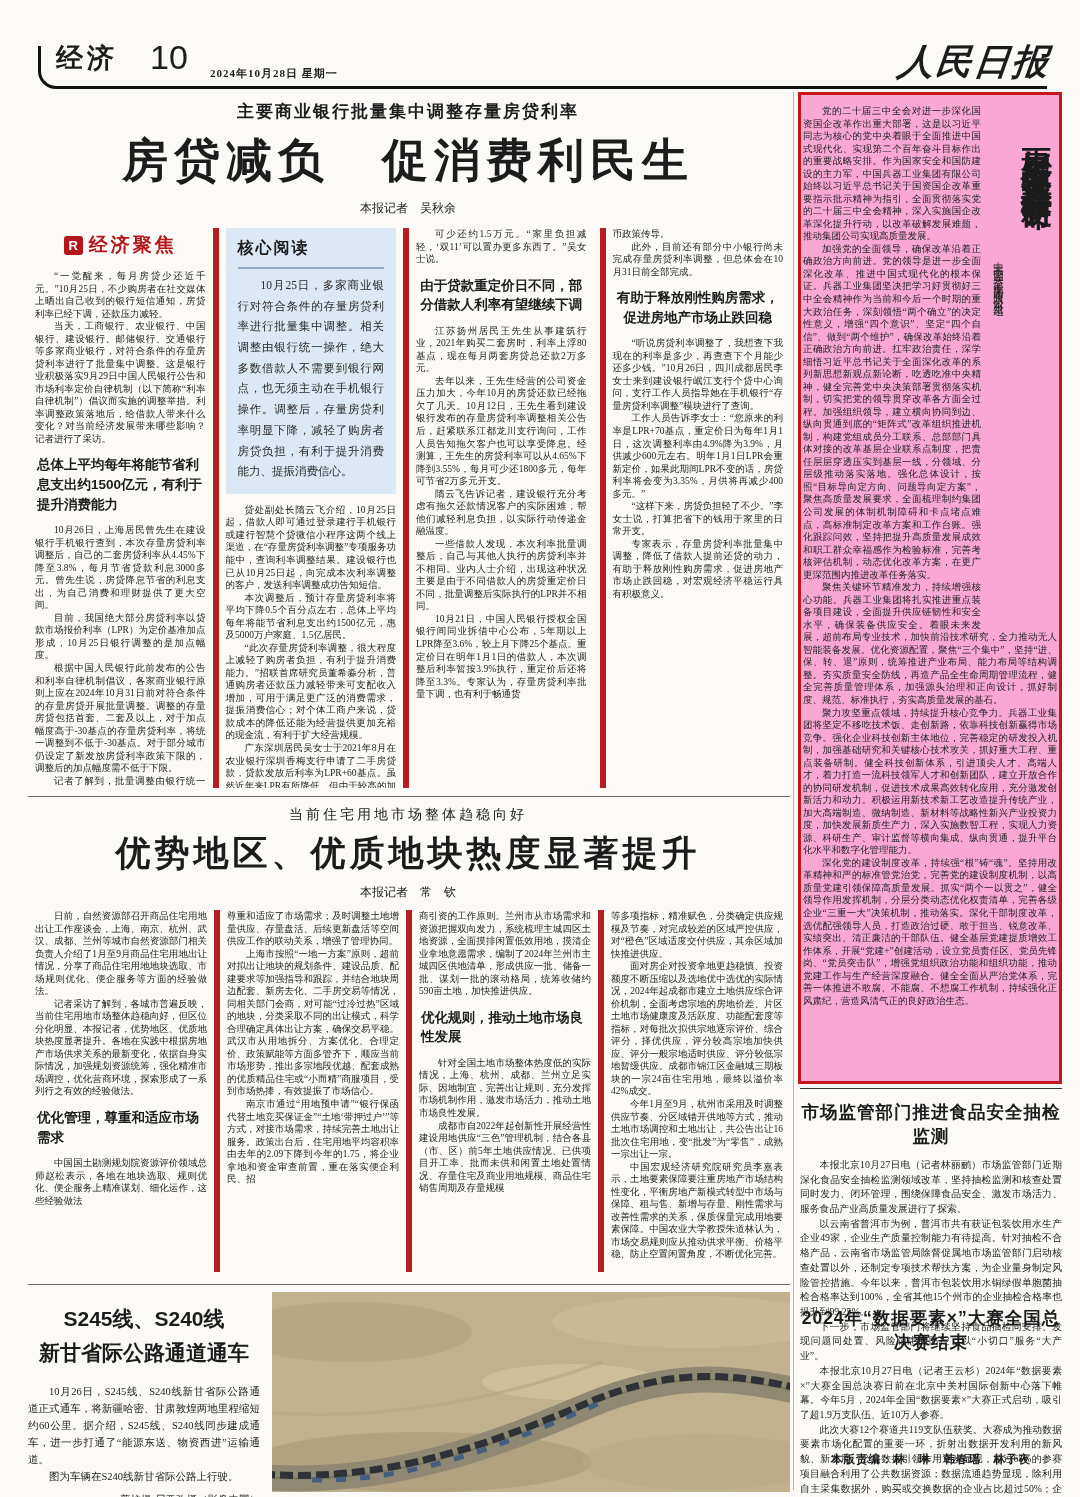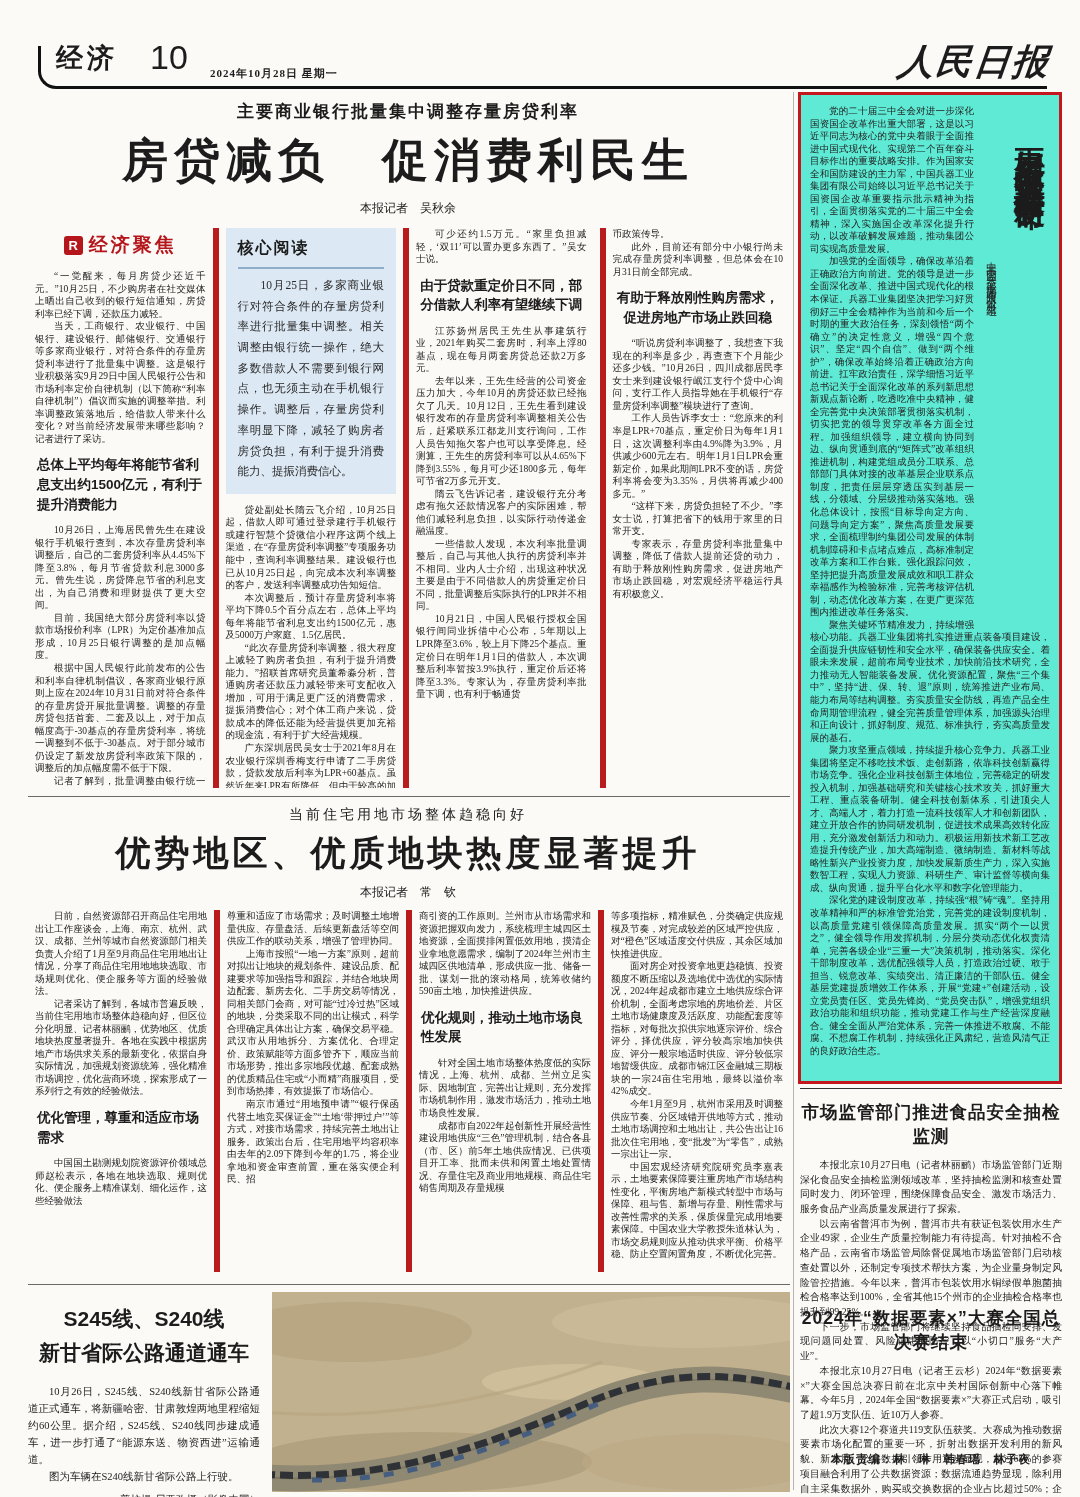--- a/index.html
+++ b/index.html
@@ -30,21 +30,21 @@
   .focus-label{display:flex;align-items:center;justify-content:center;gap:6px;margin:4px 0 12px 0;}
   .focus-box{display:inline-block;width:19px;height:19px;background:#b5161c;color:#fff;text-align:center;
              line-height:19px;font-family:"Liberation Sans",sans-serif;font-weight:bold;font-size:13px;border-radius:3px;}
   .focus-text{color:#b5161c;font-family:Liberation Sans, sans-serif;font-weight:bold;font-size:19px;letter-spacing:3px;}
   .corebox{background:#dce8f3;padding:10px 12px 12px;margin-bottom:10px;}
   .corebox h4{margin:0 0 6px;font-family:"Liberation Sans",sans-serif;font-size:16px;letter-spacing:2px;
               border-bottom:2px solid #8fadc9;padding-bottom:8px;}
   .corebox p{margin:0;font-size:11.5px;line-height:1.8;text-indent:2em;text-align:justify;color:#2a2a2a;}
   
   .redbox{position:absolute;left:798px;top:92px;width:264px;height:992px;border:3.5px solid #c4161c;
-          padding:10px 9px;box-sizing:border-box;overflow:hidden;background:#5eead4;}
+          padding:10px 2px;box-sizing:border-box;overflow:hidden;background:#f9a8d4;}
   .rb-float{float:right;display:flex;flex-direction:row;height:500px;margin:18px 0 8px 10px;}
   .rb-byline{writing-mode:vertical-rl;font-size:10.5px;letter-spacing:3px;margin-top:130px;color:#222;}
   .rb-headline{writing-mode:vertical-rl;font-family:"Liberation Sans",sans-serif;font-weight:bold;
                font-size:31px;letter-spacing:4px;margin-left:10px;}
   .redbox .bp{font-size:9.5px;}
   
   .hrule{position:absolute;border-top:2px solid #222;}
   .vrule{position:absolute;border-left:1.5px solid #555;}
   
   .land-headline{position:absolute;left:28px;top:830px;width:760px;text-align:center;
@@ -138,21 +138,21 @@
   </div>
 
   <div class="hrule" style="left:28px;top:796px;width:762px;border-top:1px solid #6b6963;"></div>
   <div class="kicker" style="top:806px;font-size:14px;font-weight:normal;letter-spacing:3px;">当前住宅用地市场整体趋稳向好</div>
   <div class="land-headline">优势地区、优质地块热度显著提升</div>
   <div class="land-byline">本报记者　常　钦</div>
 
   <div class="cols" style="left:28px;top:910px;width:762px;height:362px;">
     <div class="col" style="width:176px;">
       <p class="bp">日前，自然资源部召开商品住宅用地出让工作座谈会，上海、南京、杭州、武汉、成都、兰州等城市自然资源部门相关负责人介绍了1月至9月商品住宅用地出让情况，分享了商品住宅用地地块选取、市场规则优化、便企服务等方面的经验做法。</p>
-      <p class="bp">记者采访了解到，各城市普遍反映，当前住宅用地市场整体趋稳向好，但区位分化明显、记者林丽鹂，优势地区、优质地块热度显著提升。各地在实践中根据房地产市场供求关系的最新变化，依据自身实际情况，加强规划资源统筹，强化精准市场调控，优化营商环境，探索形成了一系列行之有效的经验做法。</p>
+      <p class="bp">记者采访了解到，各城市普遍反映，当前住宅用地市场整体趋稳向好，但区位分化明显、本报记者，优势地区、优质地块热度显著提升。各地在实践中根据房地产市场供求关系的最新变化，依据自身实际情况，加强规划资源统筹，强化精准市场调控，优化营商环境，探索形成了一系列行之有效的经验做法。</p>
       <div class="subhead">优化管理，尊重和适应市场需求</div>
       <p class="bp">中国国土勘测规划院资源评价领域总师赵松表示，各地在地块选取、规则优化、便企服务上精准谋划、细化运作，这些经验做法</p>
     </div>
     <div class="col" style="width:176px;">
       <p class="bp" style="text-indent:0;">尊重和适应了市场需求；及时调整土地增量供应、存量盘活、后续更新盘活等空间供应工作的联动关系，增强了管理协同。</p>
       <p class="bp">上海市按照“一地一方案”原则，超前对拟出让地块的规划条件、建设品质、配建要求等加强指导和跟踪，并结合地块周边配套、新房去化、二手房交易等情况，同相关部门会商，对可能“过冷过热”区域的地块，分类采取不同的出让模式，科学合理确定具体出让方案，确保交易平稳。武汉市从用地拆分、方案优化、合理定价、政策赋能等方面多管齐下，顺应当前市场形势，推出多宗地段优越、配套成熟的优质精品住宅或“小而精”商服项目，受到市场热捧，有效提振了市场信心。</p>
       <p class="bp">南京市通过“用地预申请”“银行保函代替土地竞买保证金”“土地‘带押过户’”等方式，对接市场需求，持续完善土地出让服务。政策出台后，住宅用地平均容积率由去年的2.09下降到今年的1.75，将企业拿地和资金审查前置，重在落实便企利民、招</p>
     </div>
     <div class="col" style="width:176px;">
       <p class="bp" style="text-indent:0;">商引资的工作原则。兰州市从市场需求和资源把握双向发力，系统梳理主城四区土地资源，全面摸排闲置低效用地，摸清企业拿地意愿需求，编制了2024年兰州市主城四区供地清单，形成供应一批、储备一批、谋划一批的滚动格局，统筹收储约590亩土地，加快推进供应。</p>

